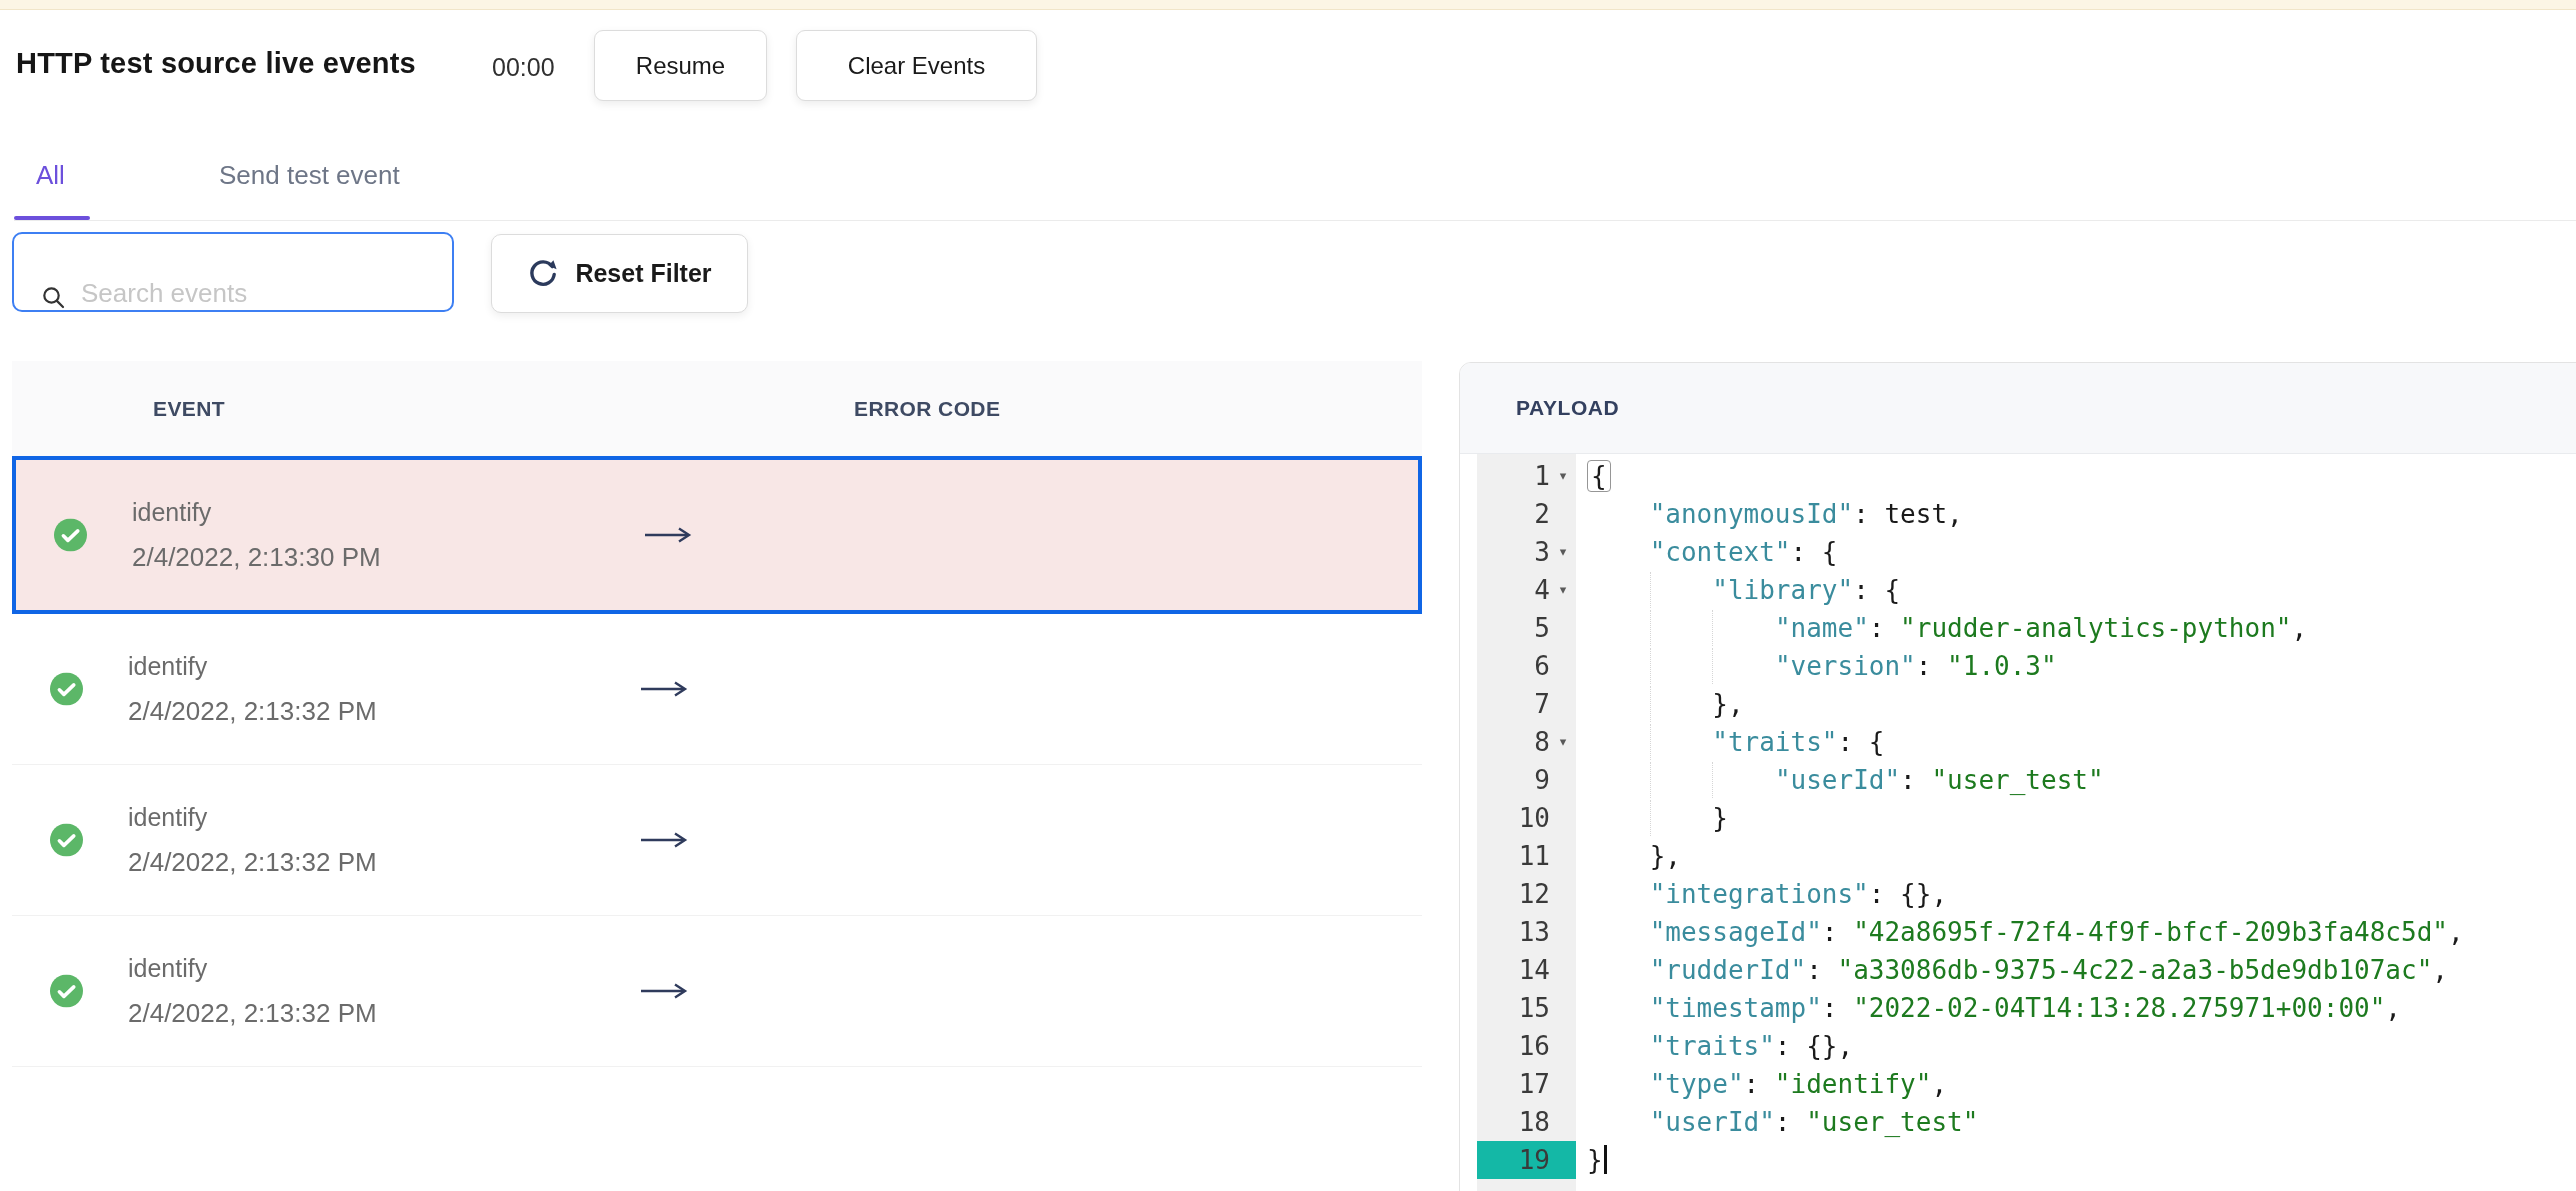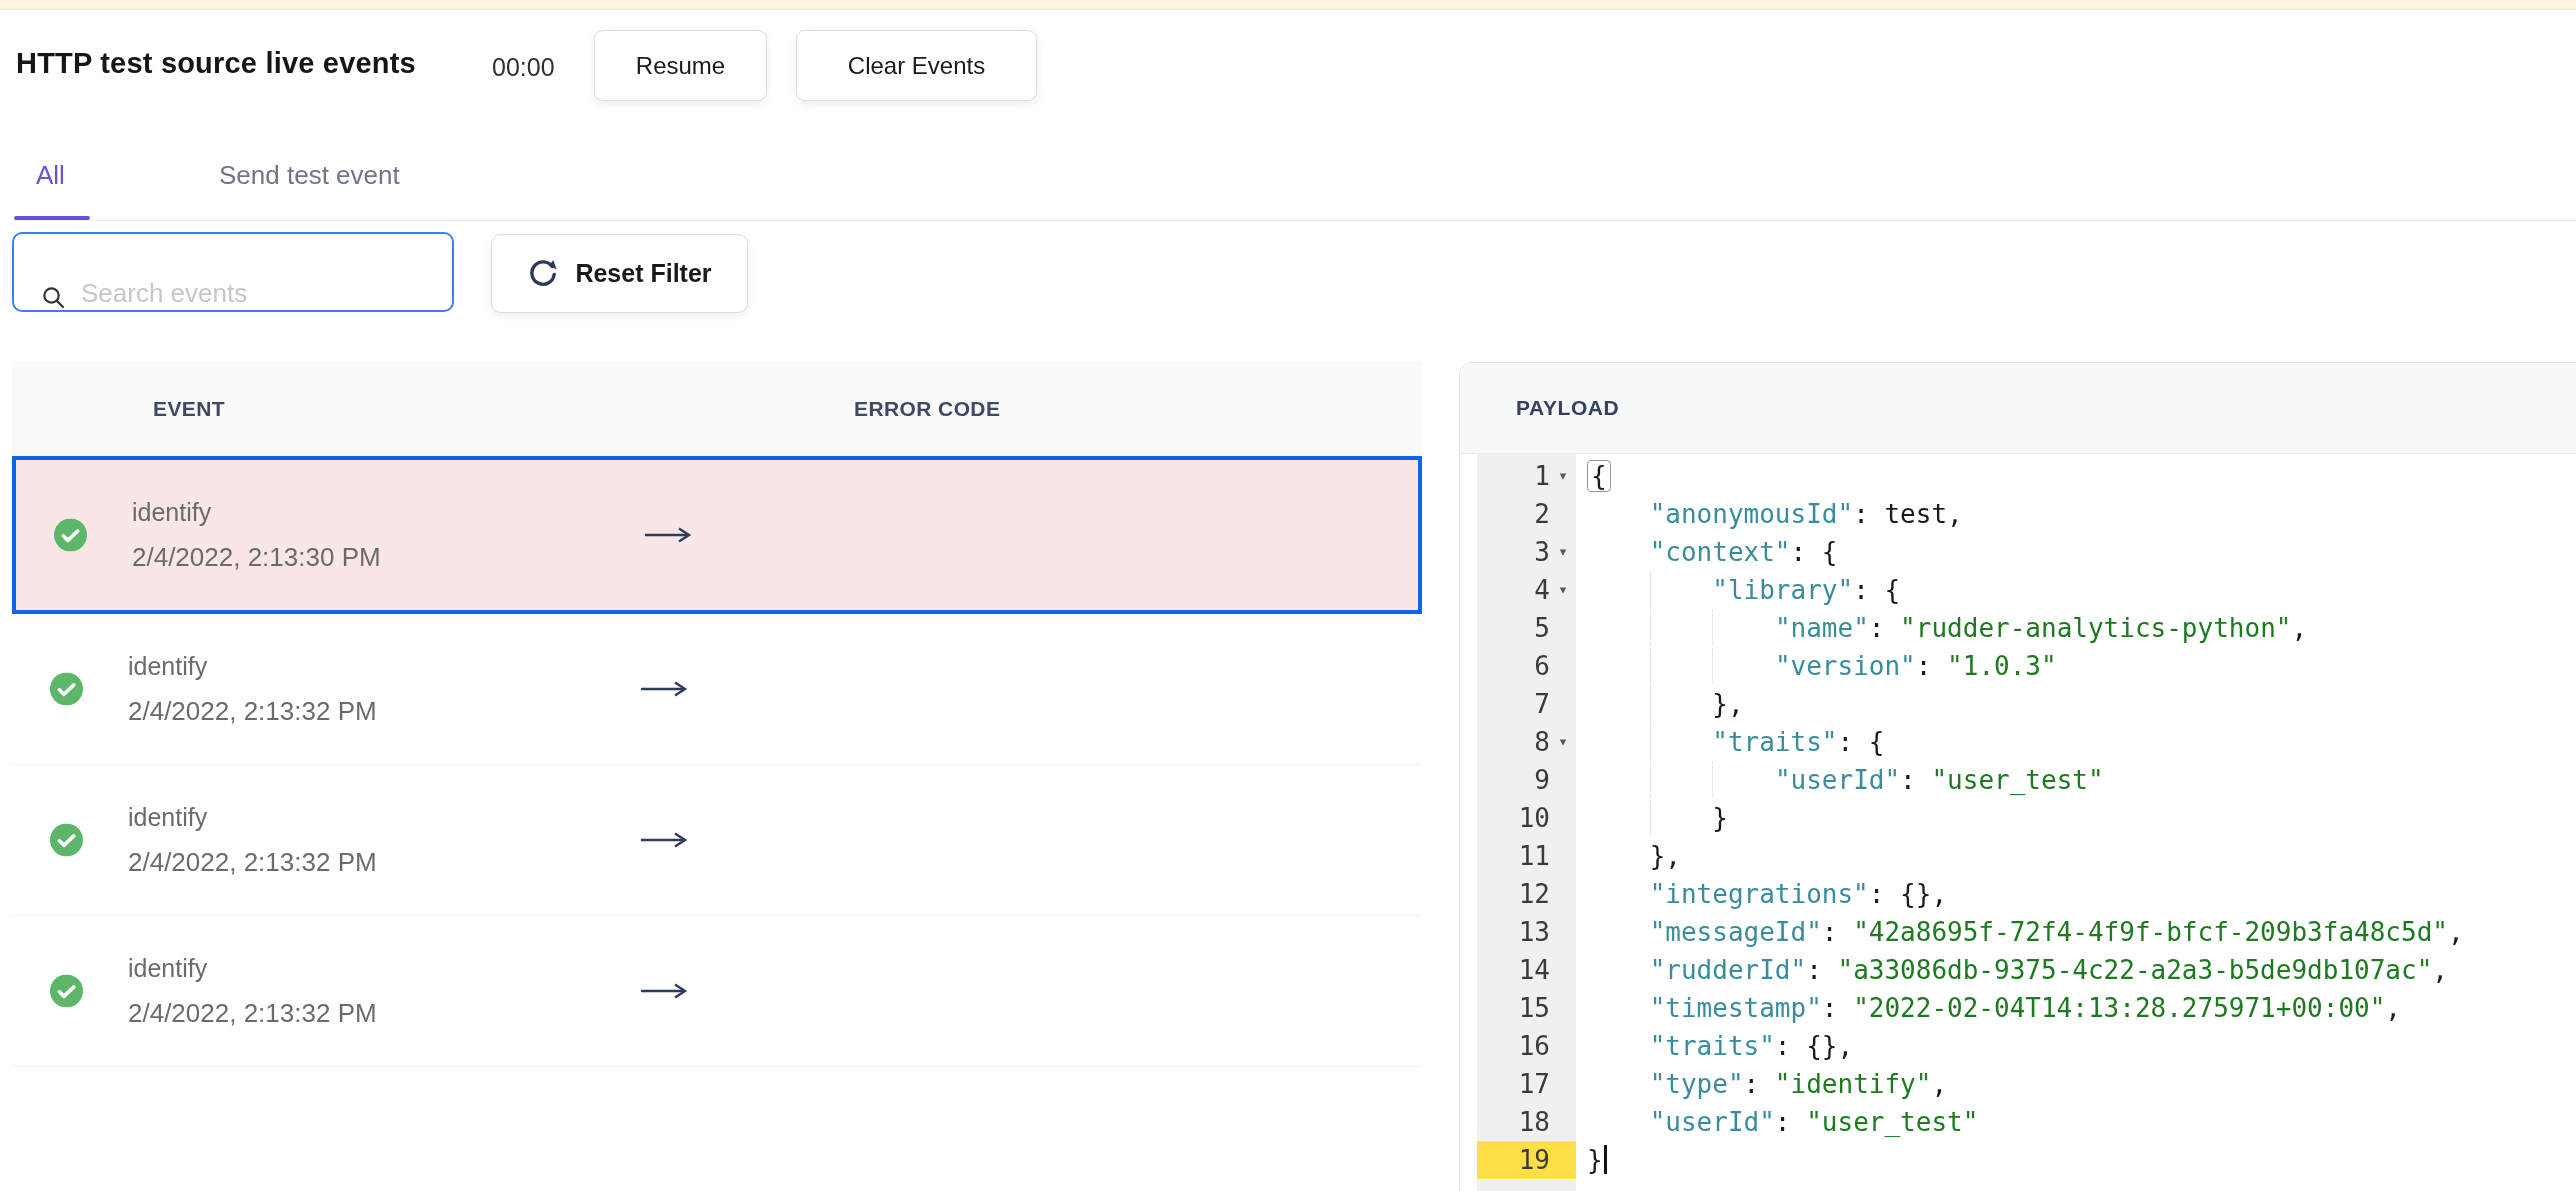--- a/index.html
+++ b/index.html
@@ -55,21 +55,21 @@
   
   .payload-panel{position:absolute;left:1459px;top:362px;width:1147px;height:858px;box-sizing:border-box;
                  background:#fff;border:1px solid #E3E3E3;border-radius:12px;overflow:hidden;}
   .panel-header{height:90px;background:#F7F8FA;border-bottom:1px solid #E9EBEE;display:flex;align-items:center;}
   .panel-title{margin-left:56px;font-size:21px;font-weight:700;color:#33405F;letter-spacing:0.6px;}
   .editor{position:relative;height:767px;font-family:"DejaVu Sans Mono",monospace;font-size:26px;}
   .gutter-bg{position:absolute;left:17px;top:0;bottom:0;width:99px;background:#F0F0F0;}
   .code-lines{position:absolute;left:0;top:3px;right:0;}
   .cl{display:flex;height:38px;line-height:38px;}
   .gut{flex:none;width:99px;margin-left:17px;display:flex;justify-content:flex-end;align-items:center;color:#3A3A3A;}
-  .gut.act{background:#fde047;align-items:flex-end;}
+  .gut.act{background:#14b8a6;align-items:flex-end;}
   .num{font-size:26px;}
   .fold{width:26px;font-size:13px;color:#5A5A5A;text-align:center;font-family:"Liberation Sans",sans-serif;}
   .txt{white-space:pre;padding-left:11px;color:#1A1A1A;}
   .k{color:#3A8C9D;}
   .s{color:#1D7A1F;}
   .b{border:1.5px solid #969696;border-radius:4px;padding:0 3px;}
   .caret{display:inline-block;width:3px;height:29px;background:#111;vertical-align:-5px;margin-left:1px;}
   .ig{position:relative;}
   .ig::before{content:'';position:absolute;left:0;top:-3px;bottom:-3px;border-left:1px dotted #D6D6D6;}
 </style>

